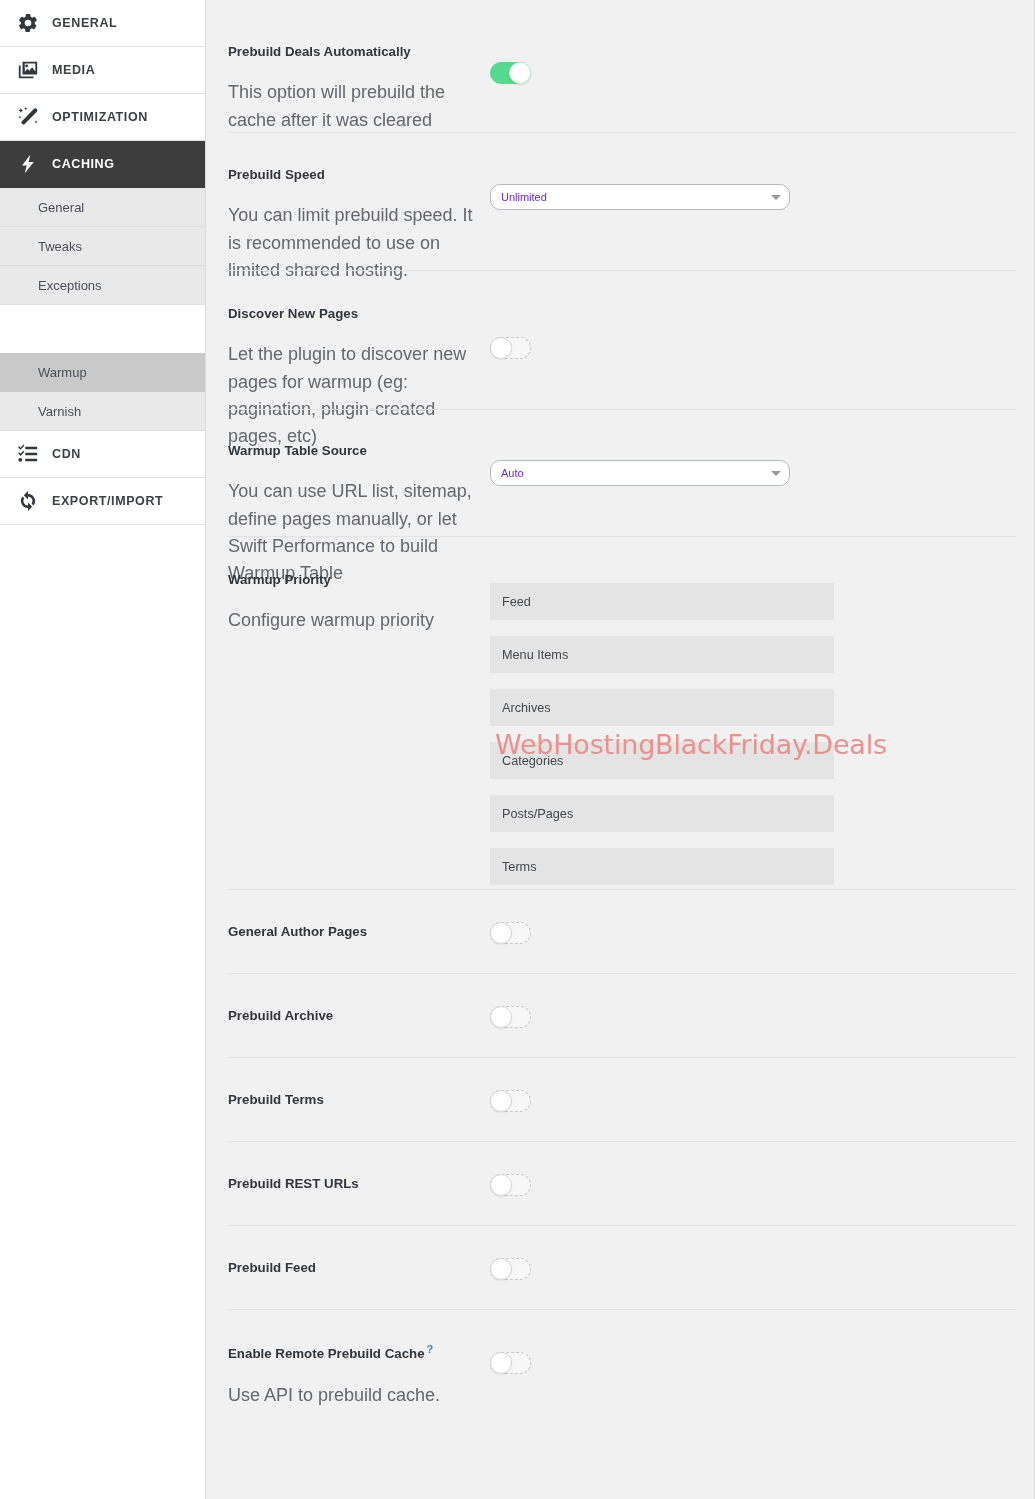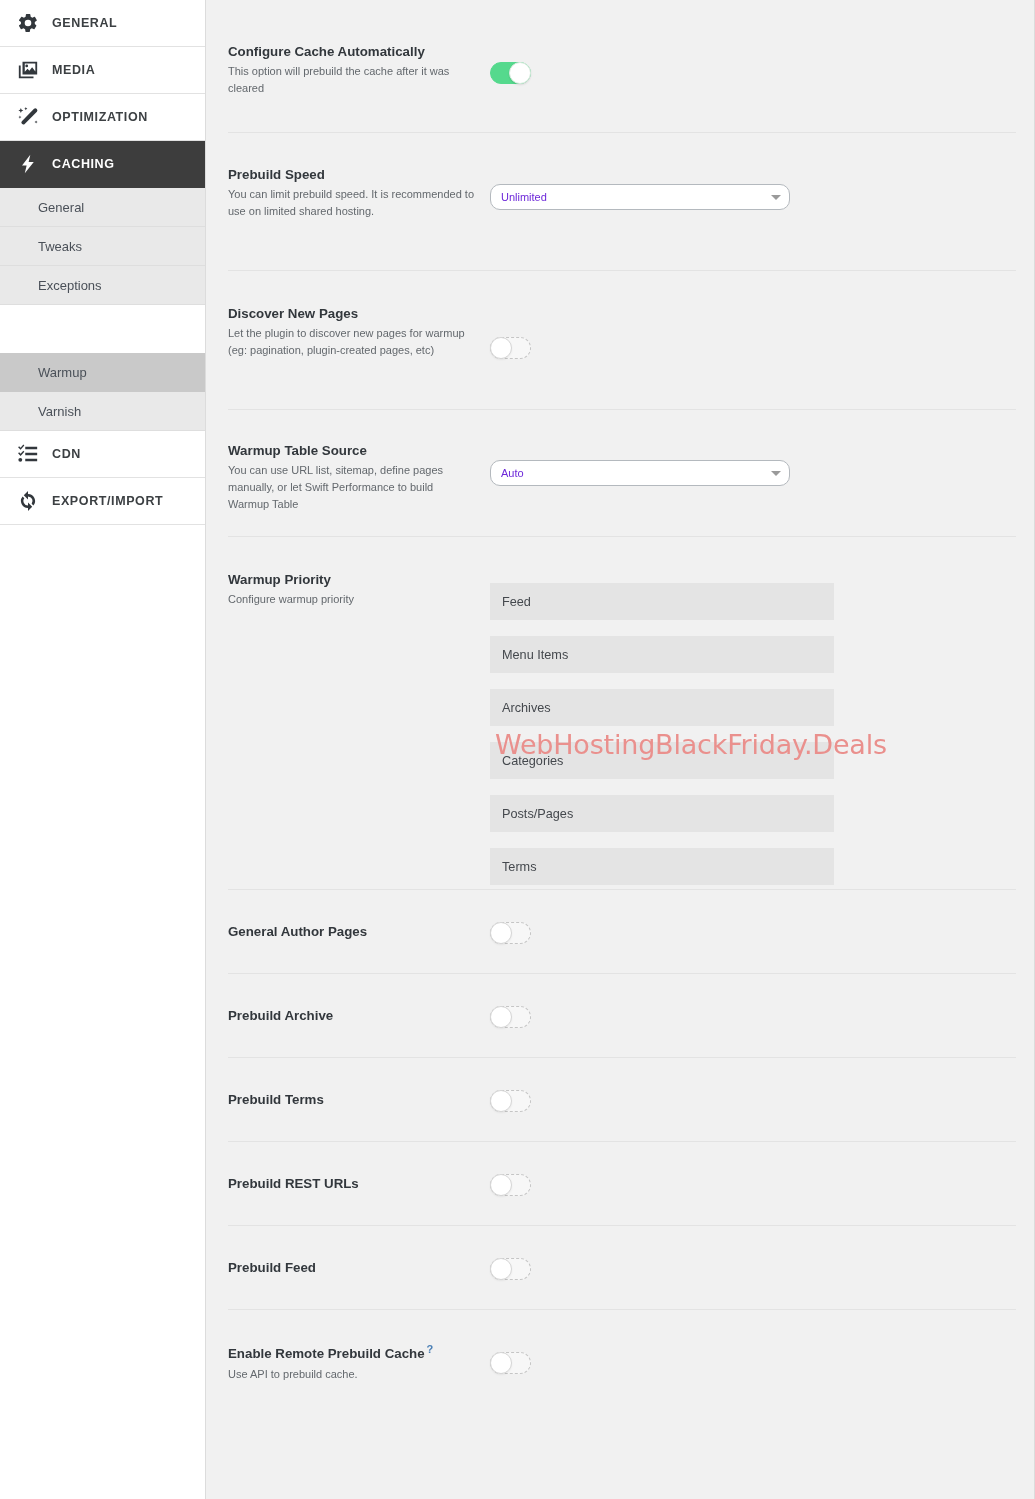--- a/index.html
+++ b/index.html
@@ -108,24 +108,24 @@
   }
   .lbl-title .helpq {
     color: #4a7fb5;
     font-size: 11px;
     font-weight: bold;
     vertical-align: super;
     margin-left: 2px;
     cursor: pointer;
   }
   .lbl-desc {
-    font-size: 11px;
+    font-size: 18px;
     color: #63686d;
     line-height: 1.52;
-    margin-top: 2px;
+    margin-top: 18px;
     max-width: 246px;
   }
   .ctl-col {
     flex: 1 1 auto;
     display: flex;
     align-items: flex-start;
     padding-left: 4px;
   }
 
   
@@ -304,21 +304,21 @@
       </span>
       <span class="nav-label">EXPORT/IMPORT</span>
     </div>
   </div>
 
   <div class="content">
 
     <div class="row" style="height:133px;padding-top:42px;">
       <div class="row-inner">
         <div class="lbl-col">
-          <div class="lbl-title">Configure Cache Automatically</div>
+          <div class="lbl-title">Prebuild Deals Automatically</div>
           <div class="lbl-desc">This option will prebuild the cache after it was cleared</div>
         </div>
         <div class="ctl-col" style="padding-top:20px;">
           <div class="toggle on">
               <span class="knob"></span>
             </div>
         </div>
       </div>
       <div class="sep" style="bottom:0;"></div>
     </div>

